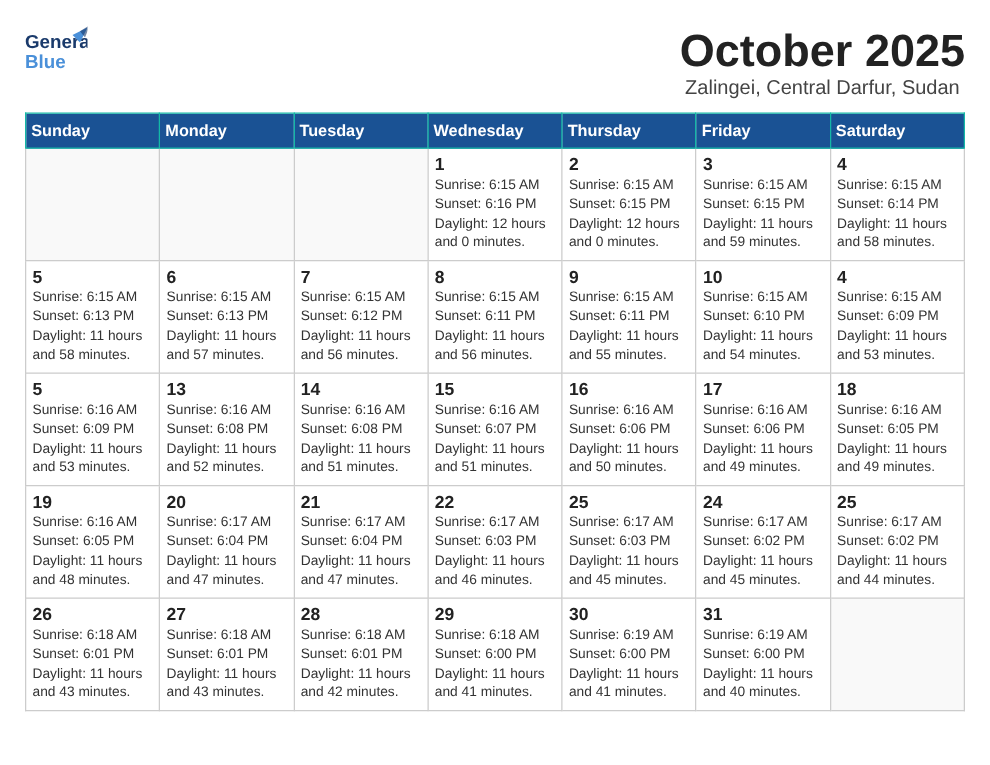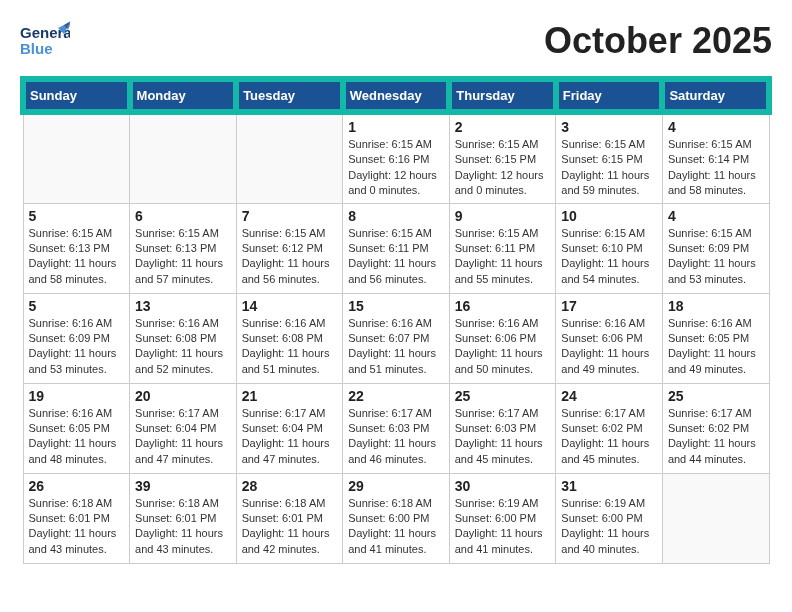--- a/index.html
+++ b/index.html
@@ -33,21 +33,21 @@
       border-collapse: collapse;
       table-layout: fixed;
     }
     .calendar th {
       background: #1a5294;
       color: #fff;
       font-size: 13px;
       font-weight: bold;
       padding: 6px 4px;
       text-align: left;
-      border: 6px solid #14b8a6;
+      border: 1px solid #14b8a6;
     }
     .calendar td {
       border: 1px solid #ccc;
       vertical-align: top;
       padding: 4px 5px;
       font-size: 10.5px;
       color: #333;
       height: 90px;
     }
     .day-num {
@@ -80,20 +80,21 @@
       <svg width="50" height="42" viewBox="0 0 50 42">
         <text x="0" y="18" font-family="Arial" font-size="15" font-weight="bold" fill="#1a3a6b">General</text>
         <text x="0" y="34" font-family="Arial" font-size="15" font-weight="bold" fill="#4a90d9">Blue</text>
         <polygon points="38,8 50,2 44,14" fill="#4a90d9"></polygon>
         <polygon points="44,5 52,0 48,10" fill="#1a3a6b" opacity="0.6"></polygon>
       </svg>
     </div>
   </div>
   <div class="title-block">
     <div class="month-title">October 2025</div>
+    <div class="location-title">Zalingei, Central Darfur, Sudan</div>
   </div>
 </div>
 
 <table class="calendar">
   <thead>
     <tr>
     <th>Sunday</th>
         <th>Monday</th>
         <th>Tuesday</th>
         <th>Wednesday</th>
@@ -291,21 +292,21 @@
       </tr>
       <tr>
         <td>
           <span class="day-num">26</span>
           <div class="day-info" style="white-space: pre-line;">Sunrise: 6:18 AM
 Sunset: 6:01 PM
 Daylight: 11 hours
 and 43 minutes.</div>
         </td>
         <td>
-          <span class="day-num">39</span>
+          <span class="day-num">27</span>
           <div class="day-info" style="white-space: pre-line;">Sunrise: 6:18 AM
 Sunset: 6:01 PM
 Daylight: 11 hours
 and 43 minutes.</div>
         </td>
         <td>
           <span class="day-num">28</span>
           <div class="day-info" style="white-space: pre-line;">Sunrise: 6:18 AM
 Sunset: 6:01 PM
 Daylight: 11 hours

